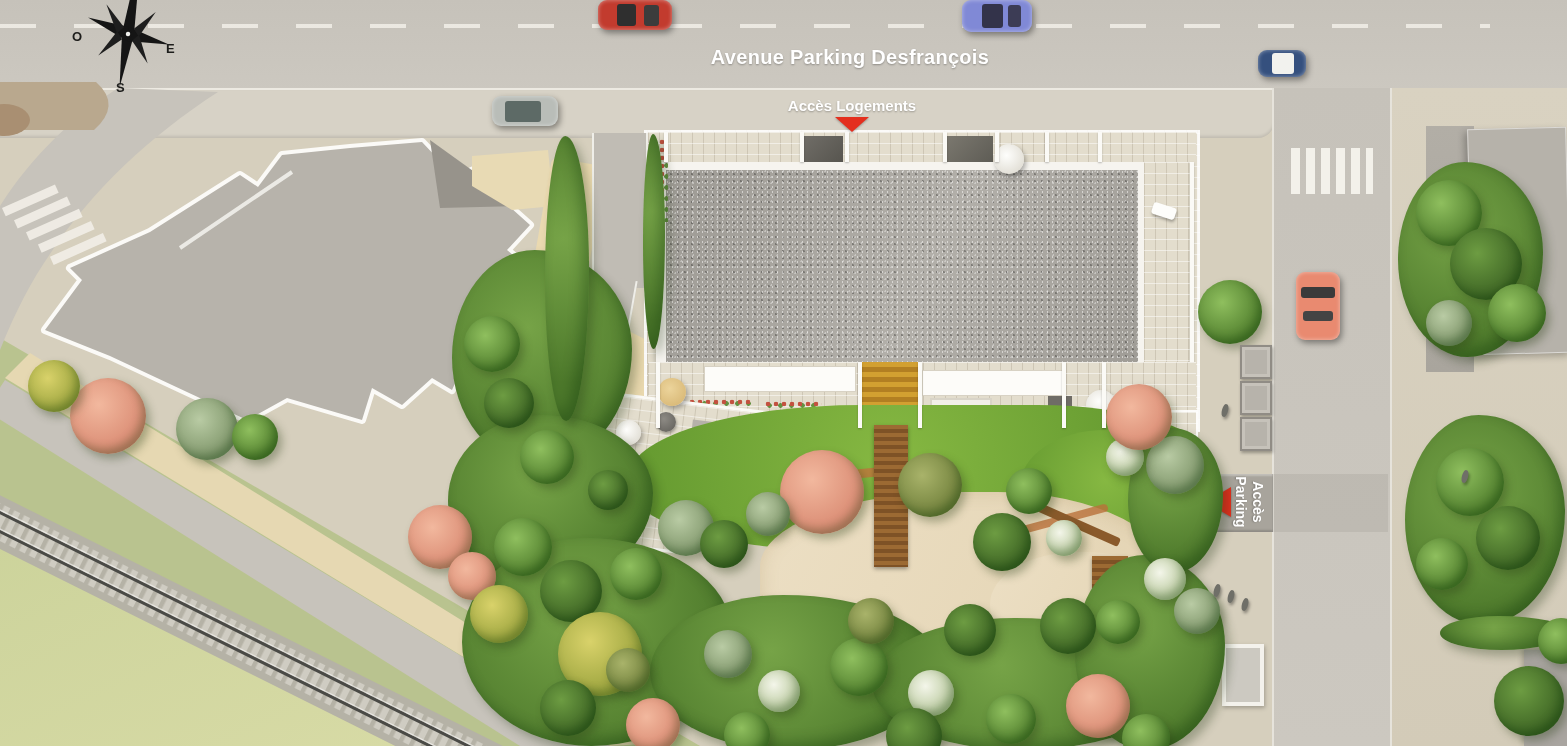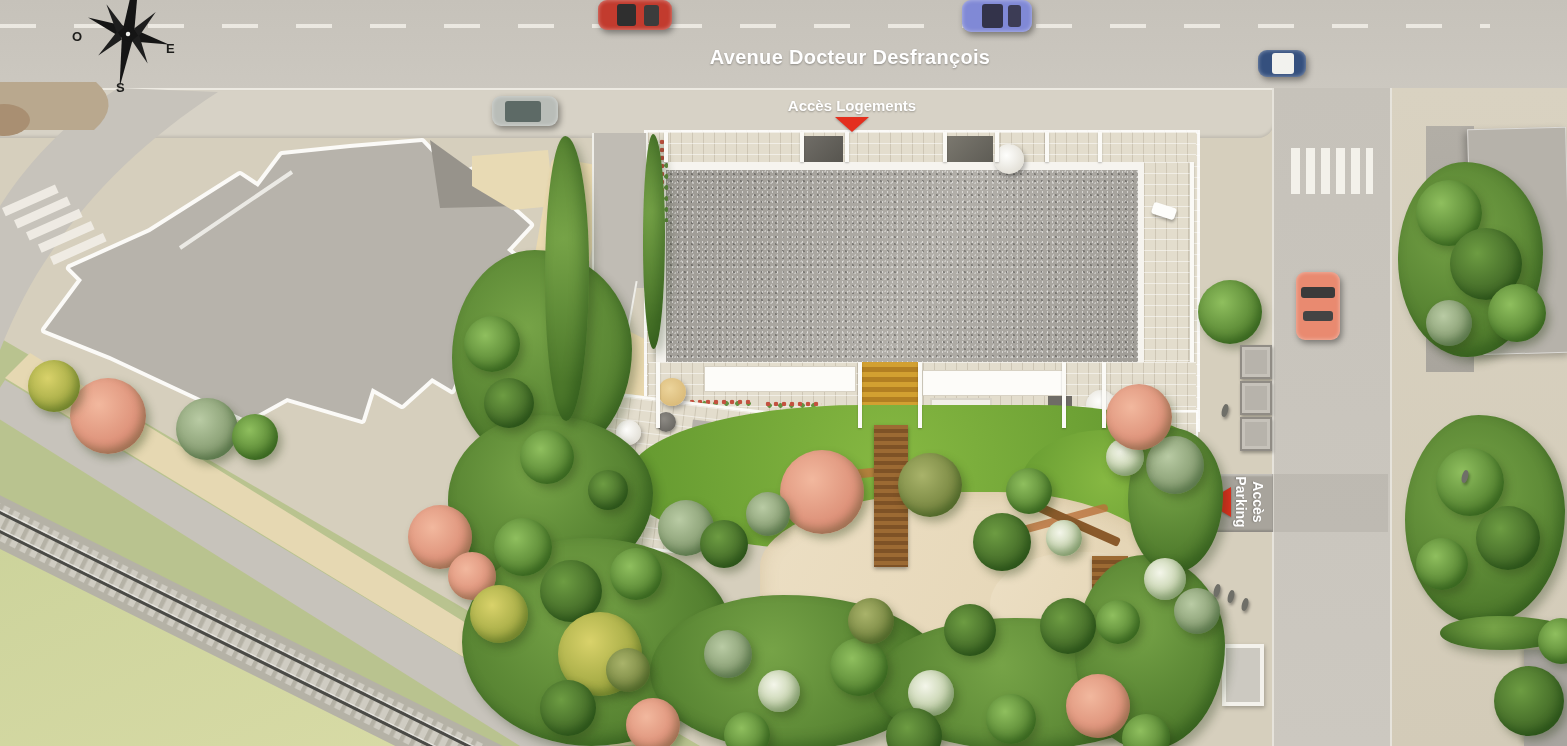--- a/index.html
+++ b/index.html
@@ -206,21 +206,21 @@
         <polygon points="16,112 37,92 31,85"></polygon>
         <polygon points="66,112 47,92 53,85"></polygon>
       </g>
       <circle cx="42" cy="86" r="3" fill="#efefec" stroke="#151515" stroke-width="1.5"></circle>
     </g>
   </svg>
   <span class="compass-letter" style="left:72px;top:29px;">O</span>
   <span class="compass-letter" style="left:166px;top:41px;">E</span>
   <span class="compass-letter" style="left:116px;top:80px;">S</span>
 
-  <div class="maplabel" style="left:650px;top:46px;width:400px;font-size:20px;letter-spacing:.3px;">Avenue Docteur Desfrançois</div>
+  <div class="maplabel" style="left:650px;top:46px;width:400px;font-size:20px;letter-spacing:.3px;">Avenue Parking Desfrançois</div>
   <div class="maplabel" style="left:752px;top:97px;width:200px;font-size:15px;">Accès Logements</div>
   <div class="arrow-down" style="left:835px;top:117px;"></div>
   <div class="maplabel" style="left:1193px;top:484px;width:110px;height:36px;font-size:14px;line-height:1.2;transform:rotate(90deg);">
     <div>Accès</div>
     <div>Parking</div>
   </div>
   <div class="arrow-left" style="left:1206px;top:487px;"></div>
 
 <div class="mass" style="left: 452px; top: 250px; width: 180px; height: 215px;"></div>
     <div class="mass" style="left: 448px; top: 415px; width: 205px; height: 170px;"></div>

